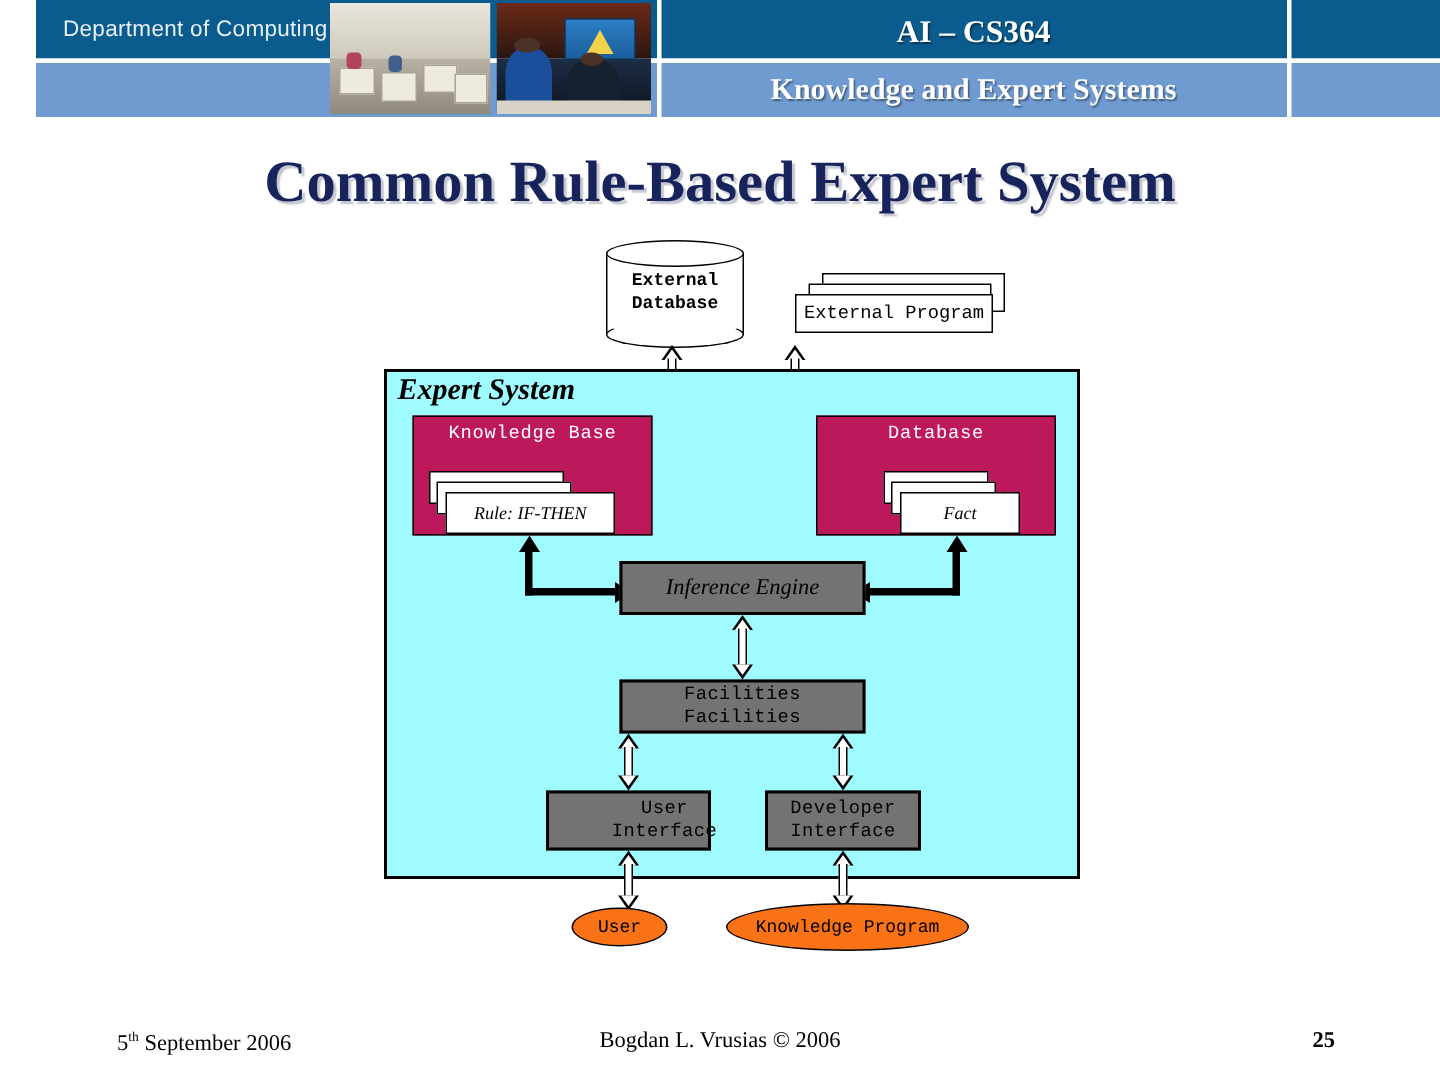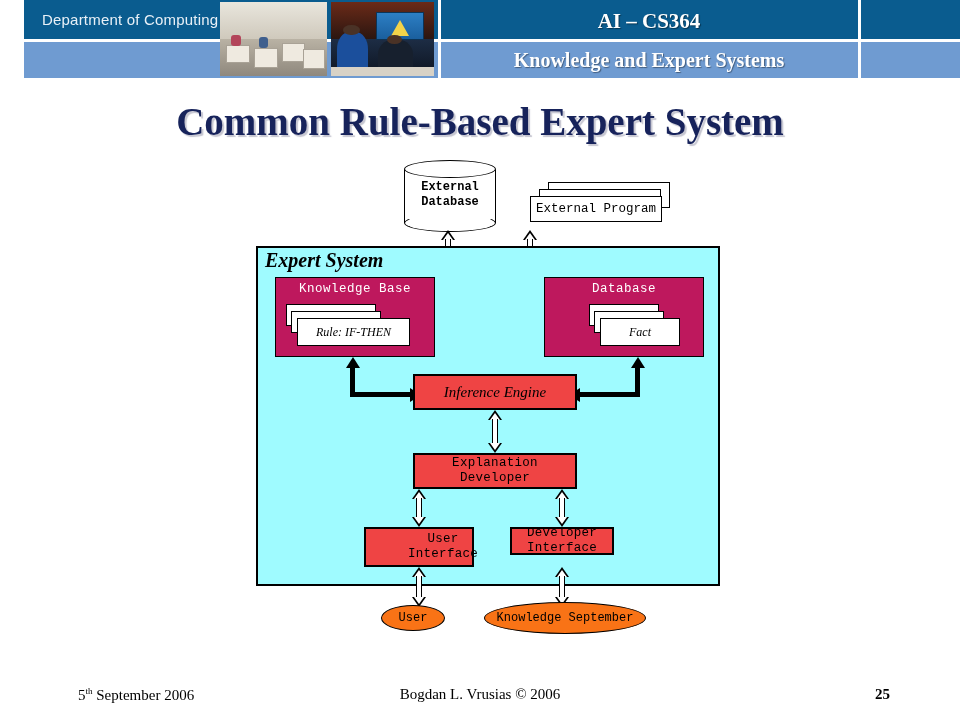--- a/index.html
+++ b/index.html
@@ -108,45 +108,45 @@
   
   .blackpanel{position:absolute;background:#be185d;border:1px solid #000;box-sizing:border-box;}
   #kb-panel{left:275px;top:127px;width:160px;height:80px;}
   #db-panel{left:544px;top:127px;width:160px;height:80px;}
   .bp-title{
     position:absolute;left:0;top:4px;width:100%;text-align:center;
     color:#ffffff;font-family:"Liberation Mono",monospace;font-size:12.5px;
     letter-spacing:.5px;white-space:nowrap;
   }
   
-  .card{position:absolute;background:#ffffff;border:1px solid #000;box-sizing:border-box;}
+  .card{position:absolute;background:#ffffff;border:1px solid #000;box-sizing:border-box;margin-top:10px;}
   .cardtext{
     position:absolute;left:0;top:0;width:100%;height:100%;
     display:flex;align-items:center;justify-content:center;
     font-family:"Liberation Serif",serif;font-style:italic;font-size:12px;color:#000;
     white-space:nowrap;
   }
   #kb-c1{left:10px;top:26px;width:90px;height:22px;}
   #kb-c2{left:15px;top:33px;width:90px;height:22px;}
   #kb-c3{left:21px;top:40px;width:113px;height:28px;}
   #db-c1{left:44px;top:26px;width:70px;height:22px;}
   #db-c2{left:49px;top:33px;width:70px;height:22px;}
   #db-c3{left:55px;top:40px;width:80px;height:28px;}
 
   
   .wbox{
-    position:absolute;background:#ef4444;border:2px solid #000;box-sizing:border-box;
+    position:absolute;background:#737373;border:2px solid #000;box-sizing:border-box;
     display:flex;align-items:center;justify-content:center;text-align:center;
     font-family:"Liberation Mono",monospace;font-size:13px;color:#000;line-height:15px;
   }
   #inference{left:413px;top:224px;width:164px;height:36px;
     font-family:"Liberation Serif",serif;font-style:italic;font-size:15px;}
   #explanation{left:413px;top:303px;width:164px;height:36px;font-size:12.5px;letter-spacing:.3px;}
   #ui-box{left:364px;top:377px;width:110px;height:40px;font-size:12.5px;letter-spacing:.3px;padding-left:48px;}
-  #dev-box{left:510px;top:377px;width:104px;height:28px;font-size:12.5px;letter-spacing:.3px;}
+  #dev-box{left:510px;top:377px;width:104px;height:40px;font-size:12.5px;letter-spacing:.3px;}
 
   
   #extdb{position:absolute;left:404px;top:10px;width:112px;height:72px;font-weight:bold;}
   .cyl-body{position:absolute;left:0;top:9px;width:92px;height:54px;
     border-left:1px solid #000;border-right:1px solid #000;box-sizing:border-box;background:#fff;}
   .cyl-top{position:absolute;left:0;top:0;width:92px;height:18px;border:1px solid #000;
     border-radius:50%;box-sizing:border-box;background:#fff;}
   .cyl-bot{position:absolute;left:0;top:54px;width:92px;height:18px;border:1px solid #000;
     border-radius:50%;box-sizing:border-box;background:#fff;border-top-color:transparent;}
   .cyl-text{position:absolute;left:0;top:20px;width:92px;text-align:center;
@@ -324,21 +324,21 @@
   </div>
 
   <div class="wbox" id="inference">Inference Engine</div>
 
   <div class="harrow" id="ar-inf-exp">
     <div class="head-up"></div>
     <div class="shaft"></div>
     <div class="head-dn"></div>
   </div>
 
-  <div class="wbox" id="explanation">Explanation Developer</div>
+  <div class="wbox" id="explanation">Facilities Facilities</div>
 
   <div class="harrow" id="ar-exp-ui">
     <div class="head-up"></div>
     <div class="shaft"></div>
     <div class="head-dn"></div>
   </div>
   <div class="harrow" id="ar-exp-dev">
     <div class="head-up"></div>
     <div class="shaft"></div>
     <div class="head-dn"></div>
@@ -351,21 +351,21 @@
     <div class="head-up"></div>
     <div class="shaft"></div>
     <div class="head-dn"></div>
   </div>
   <div class="harrow" id="ar-dev-ke">
     <div class="head-up"></div>
     <div class="shaft"></div>
     <div class="head-dn"></div>
   </div>
 
-  <div class="ell" id="ell-ke">Knowledge September</div>
+  <div class="ell" id="ell-ke">Knowledge Program</div>
   <div class="ell" id="ell-user">User</div>
 </div>
 
 <div id="footer">
   <div id="foot-date"><span>5</span><sup>th</sup><span> September 2006</span></div>
   <div id="foot-author">Bogdan L. Vrusias © 2006</div>
   <div id="foot-page">25</div>
 </div>
 
 </body></html>

